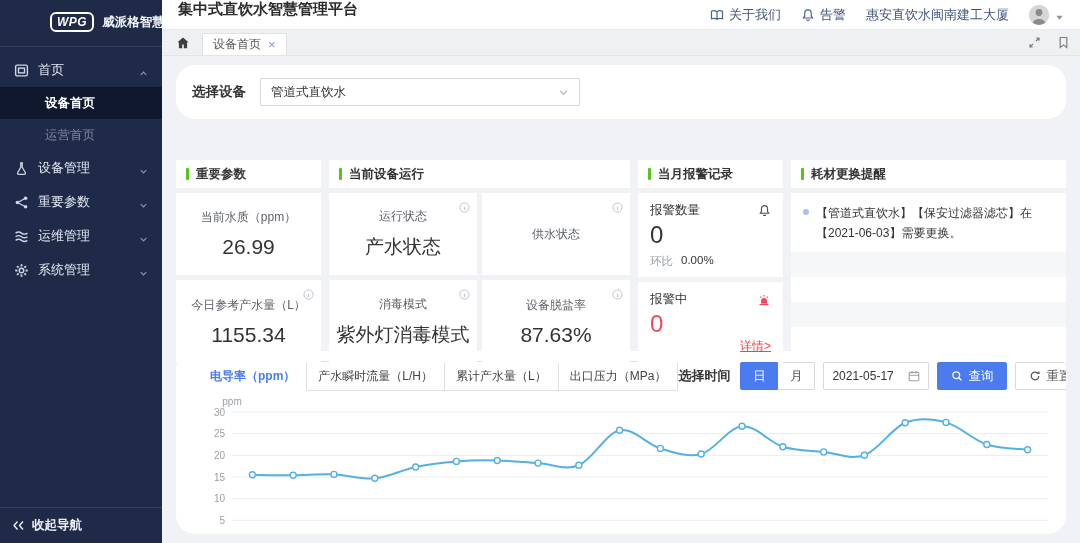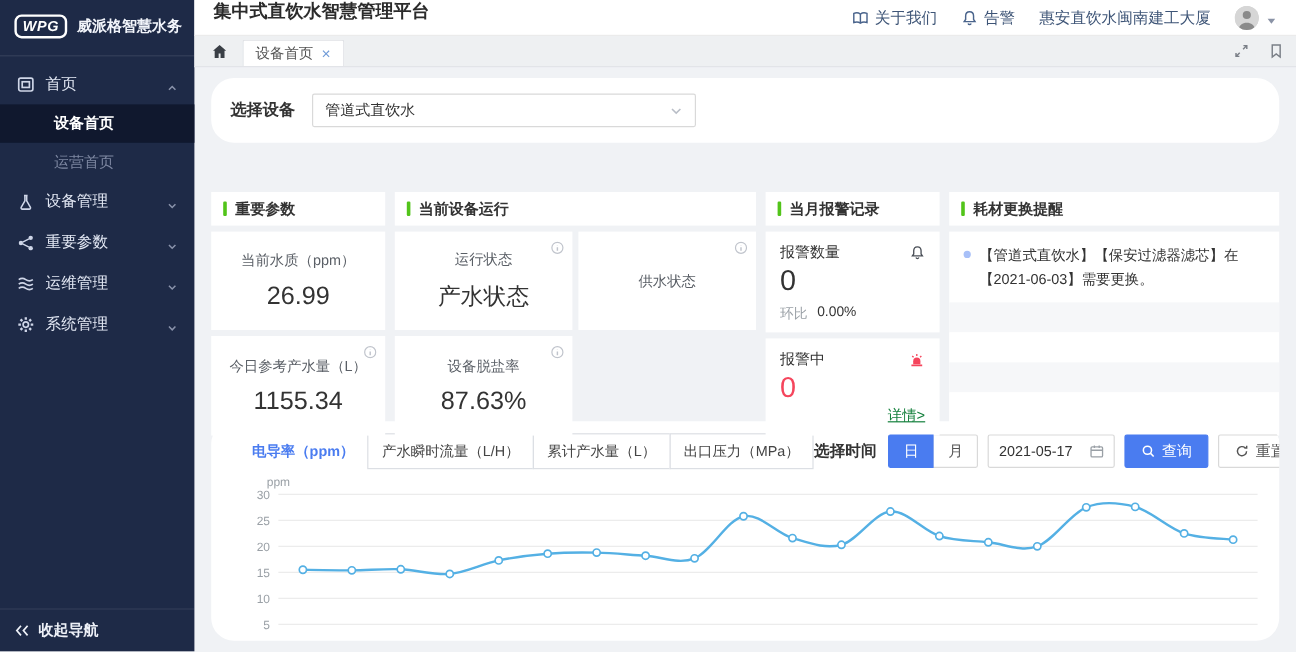--- a/index.html
+++ b/index.html
@@ -3,21 +3,21 @@
 <meta charset="utf-8">
 <style>
   * { margin:0; padding:0; box-sizing:border-box; }
   html,body { width:1080px; height:543px; overflow:hidden; }
   body { font-family:"Liberation Sans","DejaVu Sans",sans-serif; background:#f0f2f5; color:#333; }
   .page { width:1080px; height:543px; display:flex; overflow:hidden; }
 
   
   .sidebar { width:162px; flex:none; background:#1e2a47; color:#dde3f0; display:flex; flex-direction:column; }
   .logo-row { display:flex; align-items:center; gap:8px; padding:12px 12px 14px; }
-  .logo-badge { border:2px solid #fff; border-radius:6px; font-weight:bold; font-style:italic; font-size:12px; color:#fff; padding:1px 5px; letter-spacing:.5px; }
+  .logo-badge { border:2px solid #fff; border-radius:6px; font-weight:bold; font-style:italic; font-size:12px; color:#fff; padding:1px 5px; letter-spacing:.5px;margin-left:38px; }
   .brand-name { font-size:12.5px; font-weight:bold; color:#f2f5fb; white-space:nowrap; }
   .side-divider { height:1px; background:rgba(255,255,255,.10); margin:0 0 6px; }
   .nav { flex:1; }
   .nav-item { height:34px; display:flex; align-items:center; padding:0 14px; font-size:13px; color:#e3e8f4; cursor:pointer; }
   .nav-item .nicon { width:15px; height:15px; margin-right:9px; flex:none; color:#cfd6e8; }
   .nav-item .caret { margin-left:auto; color:#8a93ab; width:9px; height:9px; }
   .nav-sub { height:32px; display:flex; align-items:center; padding-left:45px; font-size:12.5px; color:#7e88a2; cursor:pointer; }
   .nav-sub.active { background:#10182e; color:#fff; font-weight:bold; }
   .side-bottom { margin-top:auto; border-top:1px solid rgba(255,255,255,.10); height:36px; display:flex; align-items:center; padding:12px 12px; gap:7px; font-size:12.5px; font-weight:bold; color:#eef1f8; cursor:pointer; }
 
@@ -59,21 +59,21 @@
   .stat-tile { align-items:stretch; justify-content:flex-start; padding:9px 12px 8px; gap:0; }
   .stat-row { display:flex; align-items:center; }
   .stat-label { font-size:12.5px; color:#333; }
   .stat-row svg { margin-left:auto; }
   .bell-dark { width:13px; height:13px; color:#4a4f57; }
   .siren { width:14px; height:14px; color:#f5455c; }
   .stat-big { font-size:24px; color:#333; margin-top:3px; line-height:1.1; }
   .stat-big.red { color:#f5455c; }
   .stat-ratio { margin-top:6px; font-size:11.5px; display:flex; gap:8px; }
   .ratio-k { color:#9aa0a6; } .ratio-v { color:#333; }
-  .detail-link { margin-top:auto; align-self:flex-end; font-size:12px; color:#15803d; text-decoration:underline; cursor:pointer;font-family:Liberation Mono, monospace; }
+  .detail-link { margin-top:auto; align-self:flex-end; font-size:12px; color:#ef4444; text-decoration:underline; cursor:pointer; }
 
   .notice-body { background:#fff; flex:1; overflow:hidden; display:flex; flex-direction:column; }
   .notice-row { padding:10px 12px 8px; display:flex; gap:7px; font-size:12px; color:#333; line-height:1.7; flex:none; }
   .notice-dot { width:6px; height:6px; border-radius:50%; background:#a8c0f8; margin-top:6px; flex:none; }
   .stripe { height:25px; flex:none; background:#fff; }
   .stripe.gray { background:#f6f7f9; }
 
   
   .chart-card { margin-top:25px; padding:10px 22px 0; flex:1; display:flex; flex-direction:column; overflow:hidden; }
   .chart-controls { display:flex; align-items:center; flex:none; }
@@ -310,20 +310,30 @@
               <div class="tile-value" style="font-size:19px">产水状态</div>
             </div>
             <div class="tile">
               <span class="info-ic">
                 <svg viewBox="0 0 11 11" fill="none" stroke="currentColor">
                     <circle cx="5.5" cy="5.5" r="4.6" stroke-width="1"></circle>
                     <path d="M5.5 5v3M5.5 3.1v.2" stroke-width="1.2"></path>
                   </svg>
               </span>
               <div class="tile-label">供水状态</div>
+            </div>
+            <div class="tile">
+              <span class="info-ic">
+                <svg viewBox="0 0 11 11" fill="none" stroke="currentColor">
+                    <circle cx="5.5" cy="5.5" r="4.6" stroke-width="1"></circle>
+                    <path d="M5.5 5v3M5.5 3.1v.2" stroke-width="1.2"></path>
+                  </svg>
+              </span>
+              <div class="tile-label">消毒模式</div>
+              <div class="tile-value" style="font-size:19px">紫外灯消毒模式</div>
             </div>
             <div class="tile">
               <span class="info-ic">
                 <svg viewBox="0 0 11 11" fill="none" stroke="currentColor">
                     <circle cx="5.5" cy="5.5" r="4.6" stroke-width="1"></circle>
                     <path d="M5.5 5v3M5.5 3.1v.2" stroke-width="1.2"></path>
                   </svg>
               </span>
               <div class="tile-label">设备脱盐率</div>
               <div class="tile-value">87.63%</div>

